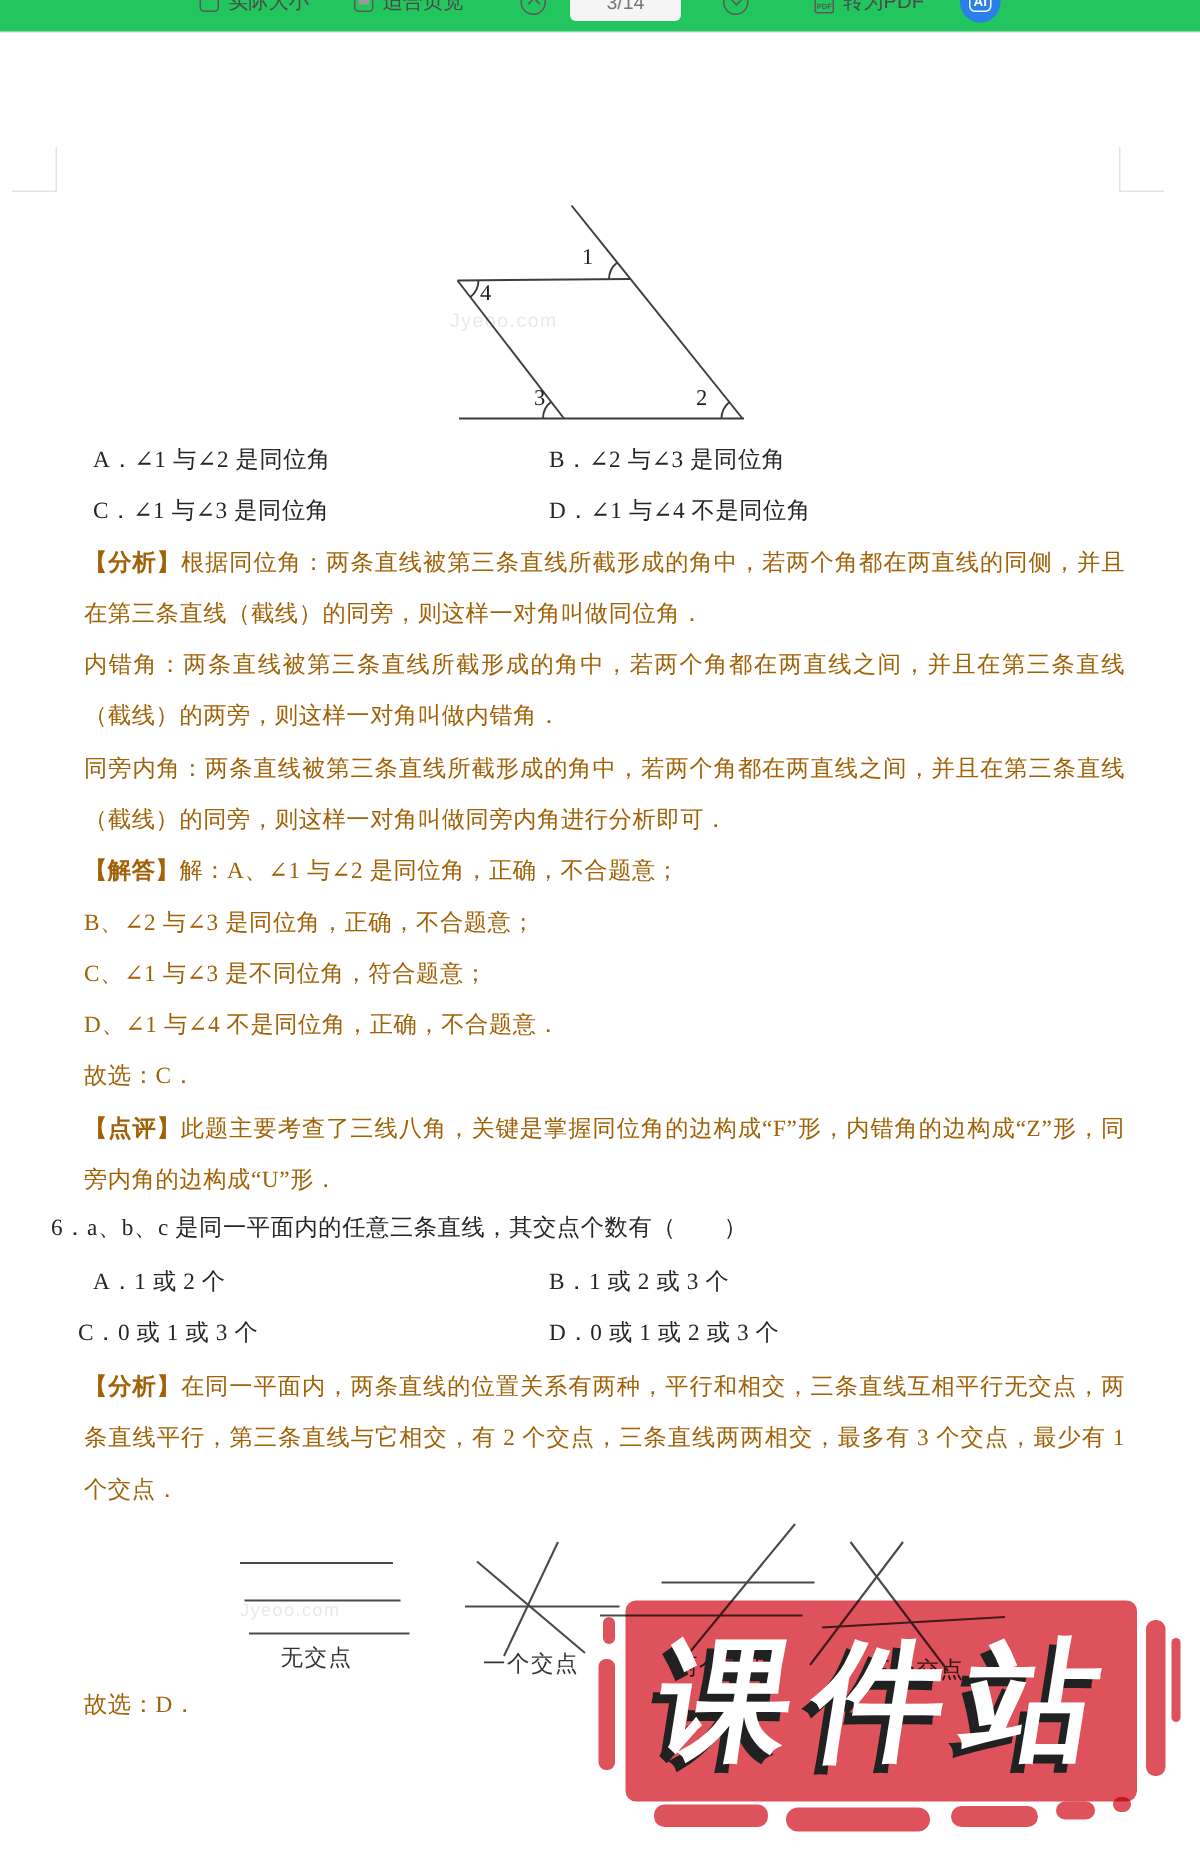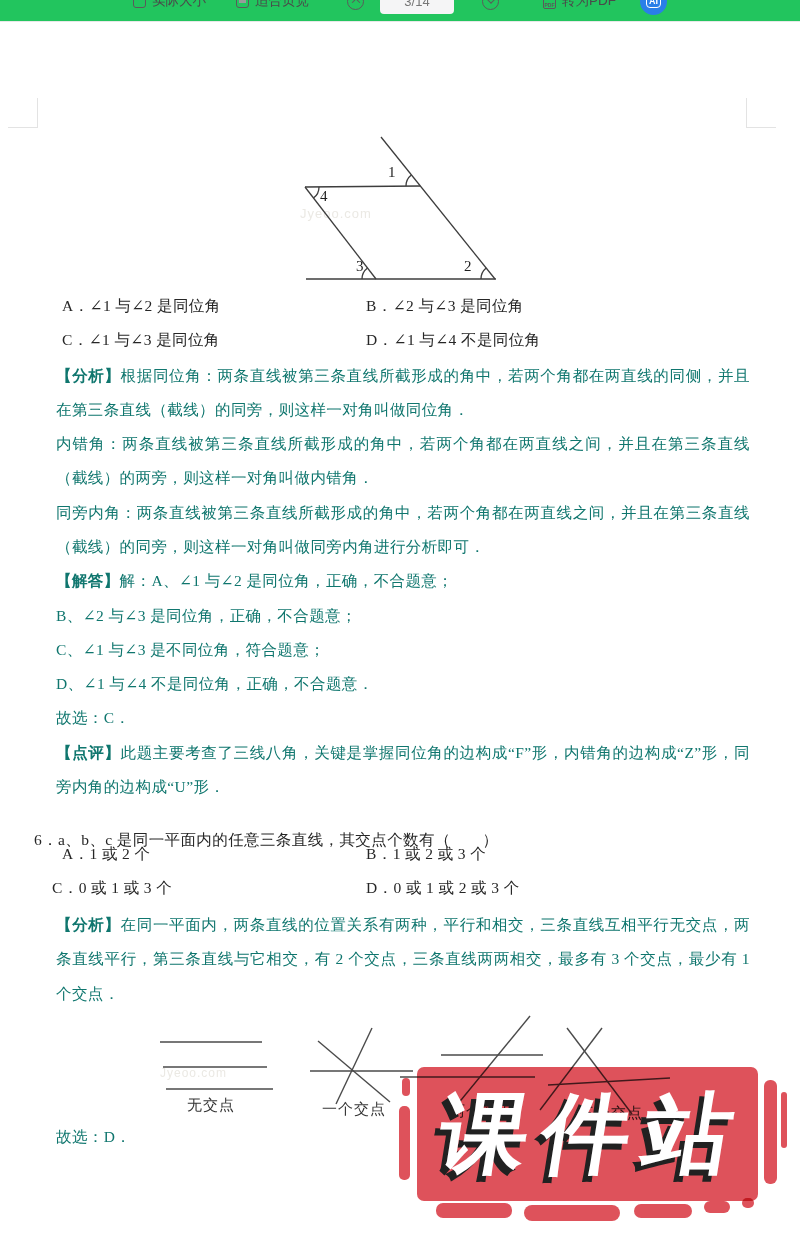--- a/index.html
+++ b/index.html
@@ -32,21 +32,21 @@
   .ai-btn span { border:1.2px solid #fff; border-radius:4px; padding:0 2px; font-size:9px;
                  line-height:12px; color:#fff; font-weight:bold; }
 
   
   .corner-l { position:absolute; left:8px; top:98px; width:30px; height:30px;
               border-right:1px solid #e3e3e3; border-bottom:1px solid #e3e3e3; }
   .corner-r { position:absolute; left:746px; top:98px; width:30px; height:30px;
               border-left:1px solid #e3e3e3; border-bottom:1px solid #e3e3e3; }
   .line { position:absolute; left:56px; width:694px; font-size:15.5px; line-height:34.3px;
           color:#262626; text-align:justify; letter-spacing:0.4px; }
-  .red { color:#0f766e; }
+  .red { color:#a16207; }
   .tag { font-weight:bold; }
   .opt { position:absolute; font-size:15.5px; color:#262626; letter-spacing:0.4px; white-space:nowrap; }
   .caption { position:absolute; width:96px; text-align:center; font-size:15px; color:#333;
              letter-spacing:1px; white-space:nowrap; }
   .wm { position:absolute; color:#ebe9e4; font-size:13px; letter-spacing:1px;
         font-family:"Liberation Sans",sans-serif; }
   .anglbl { position:absolute; font-size:15px; color:#1e1e1e; }
 
   
   .sp { position:absolute; background:#de525b; mix-blend-mode:multiply; z-index:6; }
@@ -130,21 +130,21 @@
   </div>
   <div class="line red" style="top:599px;">B、∠2 与∠3 是同位角，正确，不合题意；</div>
   <div class="line red" style="top:633px;">C、∠1 与∠3 是不同位角，符合题意；</div>
   <div class="line red" style="top:667px;">D、∠1 与∠4 不是同位角，正确，不合题意．</div>
   <div class="line red" style="top:736px;">
     <b class="tag">【点评】</b><span>此题主要考查了三线八角，关键是掌握同位角的边构成“F”形，内错角的边构成“Z”形，同旁内角的边构成“U”形．</span>
   </div>
 
   <div class="line red" style="top:701px;">故选：C．</div>
 
-  <div class="opt" style="left:34px; top:808px;margin-top:22px;">6．a、b、c 是同一平面内的任意三条直线，其交点个数有（　　）</div>
+  <div class="opt" style="left:34px; top:808px;">6．a、b、c 是同一平面内的任意三条直线，其交点个数有（　　）</div>
   <div class="opt" style="left:62px; top:844px;">A．1 或 2 个</div>
   <div class="opt" style="left:366px; top:844px;">B．1 或 2 或 3 个</div>
   <div class="opt" style="left:52px; top:878px;">C．0 或 1 或 3 个</div>
   <div class="opt" style="left:366px; top:878px;">D．0 或 1 或 2 或 3 个</div>
 
   <div class="line red" style="top:908px;">
     <b class="tag">【分析】</b><span>在同一平面内，两条直线的位置关系有两种，平行和相交，三条直线互相平行无交点，两条直线平行，第三条直线与它相交，有 2 个交点，三条直线两两相交，最多有 3 个交点，最少有 1 个交点．</span>
   </div>
 
   <div class="wm" style="left:160px; top:1066px; font-size:12px;">Jyeoo.com</div>

